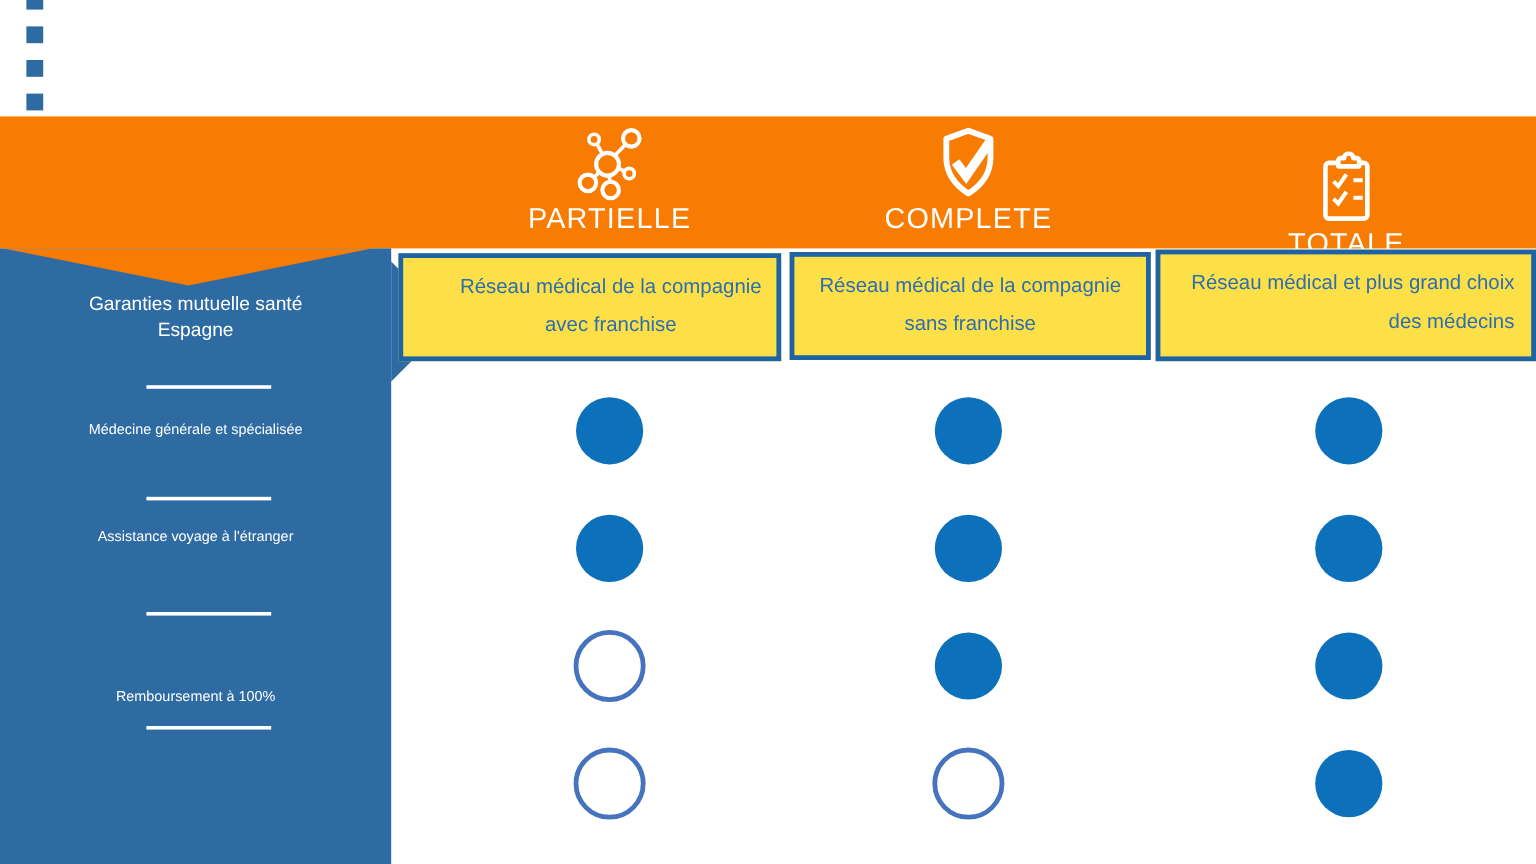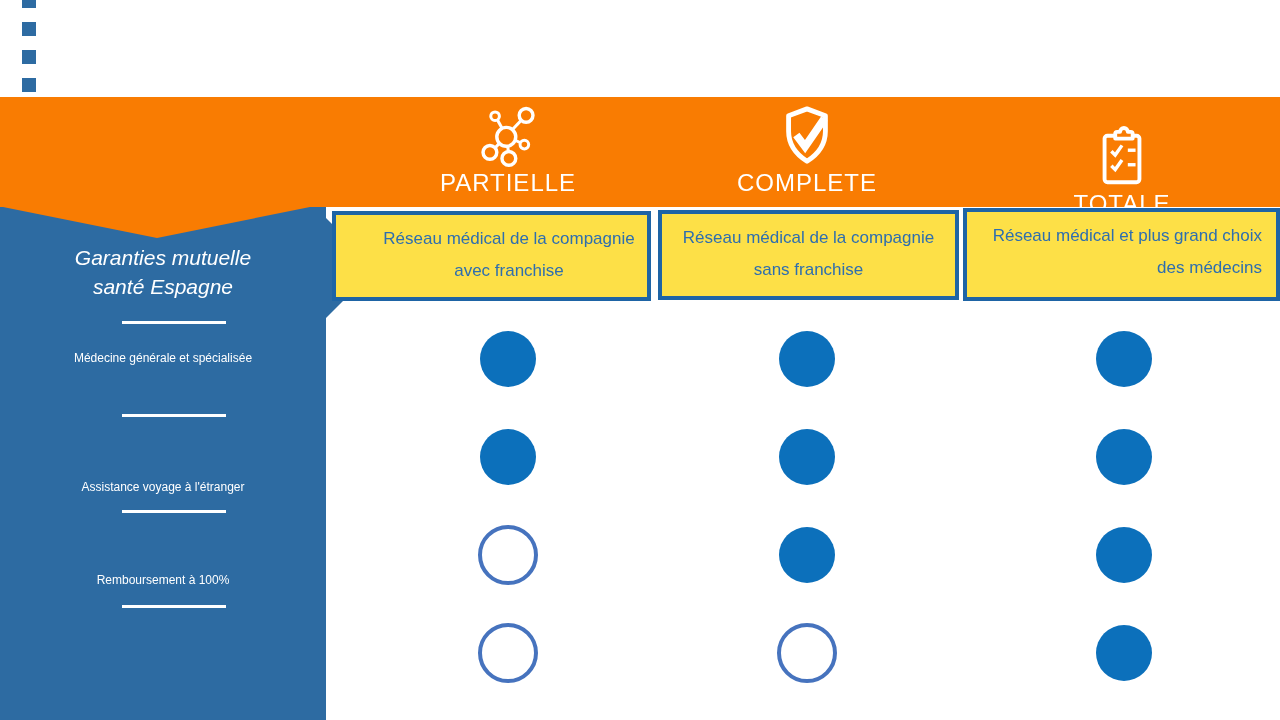--- a/index.html
+++ b/index.html
@@ -53,21 +53,21 @@
   .orange-notch{
     position:absolute;left:3px;top:207px;width:0;height:0;
     border-left:154px solid transparent;border-right:153px solid transparent;
     border-top:31px solid var(--orange);
   }
   .sidebar-text{
     position:absolute;color:var(--text-on-dark);text-align:center;
     left:0;width:326px;display:flex;justify-content:center;
   }
   .sidebar-text span{display:block;}
-  .sb-title span{width:200px;font-size:21px;line-height:1.4;font-style:italic;}
+  .sb-title span{width:200px;font-size:16px;line-height:1.4;}
   .sb-row span{font-size:12px;line-height:1.45;}
   .divider{
     position:absolute;left:122px;width:104px;height:3px;
     background:var(--text-on-dark);
   }
 
   
   .desc-box{
     position:absolute;box-sizing:border-box;background:#fde047;
     border:4px solid var(--box-border);
@@ -148,21 +148,21 @@
   <div class="sidebar-text sb-title" style="top:243px;">
     <span>Garanties mutuelle santé Espagne</span>
   </div>
   <div class="divider" style="top:321px;"></div>
 
   <div class="sidebar-text sb-row" style="top:350px;">
     <span style="width:230px;">Médecine générale et spécialisée</span>
   </div>
   <div class="divider" style="top:414px;"></div>
 
-  <div class="sidebar-text sb-row" style="top:439px;margin-top:40px;">
+  <div class="sidebar-text sb-row" style="top:439px;">
     <span style="width:200px;">Assistance voyage à l'étranger</span>
   </div>
   <div class="divider" style="top:510px;"></div>
 
   <div class="sidebar-text sb-row" style="top:572px;">
     <span style="width:170px;">Remboursement à 100%</span>
   </div>
   <div class="divider" style="top:605px;"></div>
 
 

